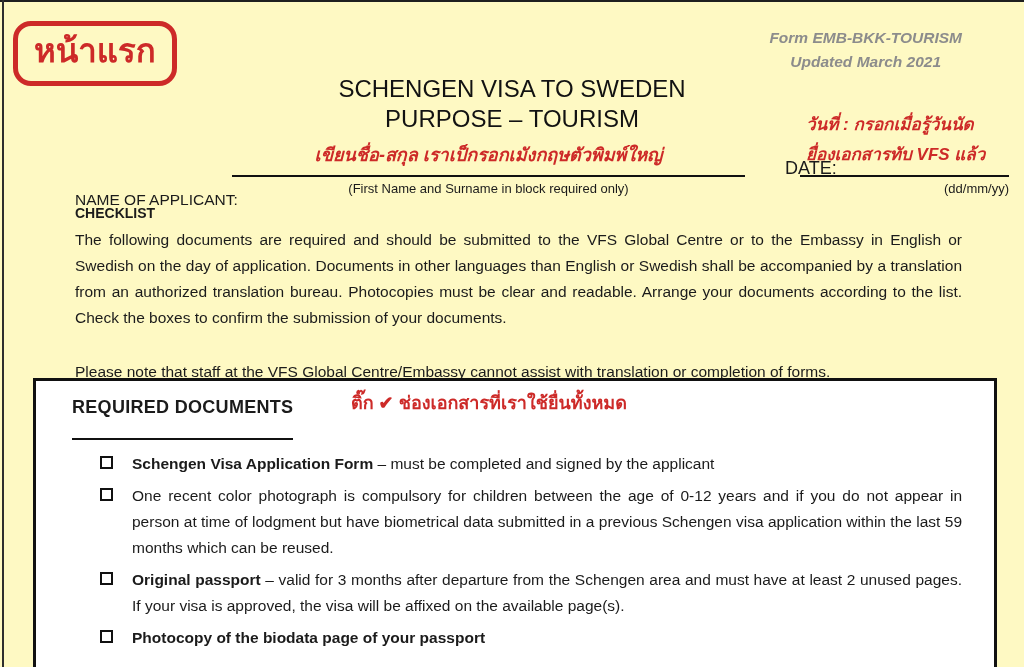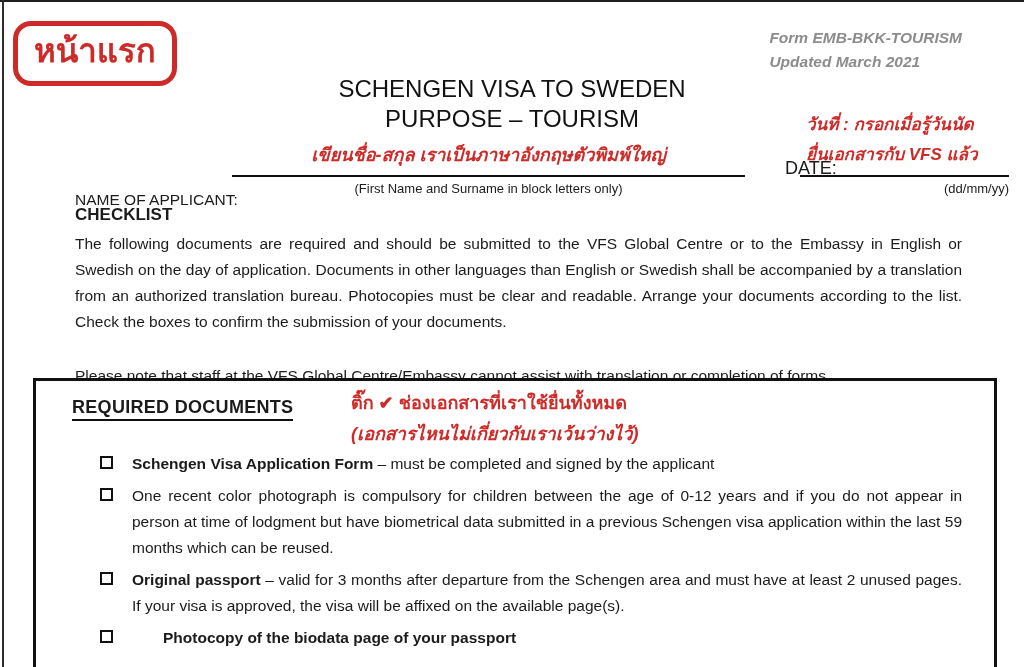--- a/index.html
+++ b/index.html
@@ -1,30 +1,30 @@
 <!DOCTYPE html>
 <html><head>
 <meta charset="utf-8">
 <style>
   * { margin:0; padding:0; box-sizing:border-box; }
   html,body { background:#e8e8e8; }
   .page {
-    position:relative; width:1024px; height:667px; background:#ffffff;
+    position:relative; width:1024px; height:667px; background:#fef9c3;
     overflow:hidden; font-family:"Liberation Sans", sans-serif; color:#1b1b1b;
   }
   .edge-top  { position:absolute; left:0; top:0; width:100%; height:2px; background:#1f1f1f; }
   .edge-left { position:absolute; left:2px; top:0; width:2px; height:100%; background:#2e2e2e; }
 
   .stamp {
     position:absolute; left:13px; top:21px; padding:4px 16px 8px 16px;
     border:5px solid #cd2a28; border-radius:18px;
     color:#cd2a28; font-size:33px; font-weight:bold; line-height:1.3;
   }
   .form-ref {
-    position:absolute; top:26px; right:62px; text-align:left;
+    position:absolute; top:26px; right:62px; text-align:center;
     color:#8c8c8c; font-style:italic; font-size:15.5px; line-height:24px; font-weight:bold;
   }
   .titles {
     position:absolute; top:74px; left:0; width:100%; text-align:center;
     font-weight:normal; font-size:24px; line-height:30px; color:#121212;
   }
   .date-note {
     position:absolute; top:110px; left:806px; width:215px;
     color:#cd2a28; font-weight:bold; font-style:italic; font-size:17px; line-height:30px;
   }
@@ -33,41 +33,41 @@
     position:absolute; left:232px; top:140px; width:513px; text-align:center;
     color:#cd2a28; font-weight:bold; font-style:italic; font-size:18px;
   }
   .name-line { position:absolute; left:232px; top:160px; width:513px; height:17px; border-bottom:2.5px solid #111; }
   .name-caption { position:absolute; left:232px; top:181px; width:513px; text-align:center; font-size:13px; }
   .date-label { position:absolute; left:753px; top:158px; font-size:18px;margin-left:32px; }
   .date-line { position:absolute; left:800px; top:160px; width:209px; height:17px; border-bottom:2.5px solid #111; }
   .date-caption { position:absolute; left:800px; top:181px; width:209px; text-align:right; font-size:13px; }
 
   .checklist { position:absolute; left:75px; top:205px; width:887px; font-size:15.5px; }
-  .checklist h3 { font-size:17px; font-weight:bold; margin-bottom:6px; }
+  .checklist h3 { font-size:14px; font-weight:bold; margin-bottom:6px; }
   .checklist .intro { text-align:justify; line-height:26px; }
   .checklist .note { margin-top:28px; line-height:26px; }
 
   .req-box {
     position:absolute; left:33px; top:378px; width:964px; height:330px;
     border:3px solid #111; background:#fff;
   }
   .req-title {
     position:absolute; left:36px; top:16px; display:inline-block;
     font-size:18px; font-weight:bold; letter-spacing:.3px;
-    border-bottom:2.5px solid #111; padding-bottom:1px;
+    border-bottom:2.5px solid #111; padding-bottom:20px;
   }
   .req-note {
     position:absolute; left:308px; top:7px;
     color:#cd2a28; font-weight:bold; font-size:18px; line-height:31px;margin-left:7px;
   }
   .req-note .l2 { font-style:italic; }
   .items { position:absolute; left:45px; top:70px; right:32px; }
   .item { display:flex; margin-bottom:6px;padding-left:19px; }
-  .item.tight { margin-bottom:12px;gap:31px; }
+  .item.tight { margin-bottom:12px; }
   .checkbox {
     flex:none; width:13px; height:13px; border:2px solid #111;
     margin-top:5px; margin-right:19px; background:#fff;
   }
   .item-text { flex:1; text-align:justify; font-size:15.5px; line-height:26px; }
   .item-text b { font-weight:bold; }
 </style>
 </head>
 <body>
 
@@ -84,43 +84,42 @@
     <div>Updated March 2021</div>
   </div>
 
   <div class="titles">
     <div>SCHENGEN VISA TO SWEDEN</div>
     <div>PURPOSE – TOURISM</div>
   </div>
 
   <div class="date-note">
     <div>วันที่ : กรอกเมื่อรู้วันนัด</div>
-    <div>ยื่นเอกสารกับ VFS แล้ว</div>
+    <div>ยื่องเอกสารทับ VFS แล้ว</div>
   </div>
 
   <div class="name-label">NAME OF APPLICANT:</div>
-  <div class="name-annotation">เขียนชื่อ-สกุล เราเป็นภาษาอังกฤษตัวพิมพ์ใหญ่</div>
+  <div class="name-annotation">เขียนชื่อ-สกุล เราเป็กรอกเมังกฤษตัวพิมพ์ใหญ่</div>
   <div class="name-line"></div>
-  <div class="name-caption">(First Name and Surname in block letters only)</div>
+  <div class="name-caption">(First Name and Surname in block required only)</div>
 
   <div class="date-label">DATE:</div>
   <div class="date-line"></div>
   <div class="date-caption">(dd/mm/yy)</div>
 
   <div class="checklist">
     <h3>CHECKLIST</h3>
     <p class="intro">The following documents are required and should be submitted to the VFS Global Centre or to the Embassy in English or Swedish on the day of application. Documents in other languages than English or Swedish shall be accompanied by a translation from an authorized translation bureau. Photocopies must be clear and readable. Arrange your documents according to the list. Check the boxes to confirm the submission of your documents.</p>
     <p class="note">Please note that staff at the VFS Global Centre/Embassy cannot assist with translation or completion of forms.</p>
   </div>
 
   <div class="req-box">
     <div class="req-title">REQUIRED DOCUMENTS</div>
     <div class="req-note">
       <div class="l1">ติ๊ก ✔ ช่องเอกสารที่เราใช้ยื่นทั้งหมด</div>
-      <div class="l2">(เอกสารไหนไม่เกี่ยวกับเราเว้นว่างไว้)</div>
     </div>
 
     <div class="items">
       <div class="item">
         <div class="checkbox"></div>
         <div class="item-text"><b>Schengen Visa Application Form</b><span> – must be completed and signed by the applicant</span></div>
       </div>
       <div class="item">
         <div class="checkbox"></div>
         <div class="item-text"><b></b><span>One recent color photograph is compulsory for children between the age of 0-12 years and if you do not appear in person at time of lodgment but have biometrical data submitted in a previous Schengen visa application within the last 59 months which can be reused.</span></div>

